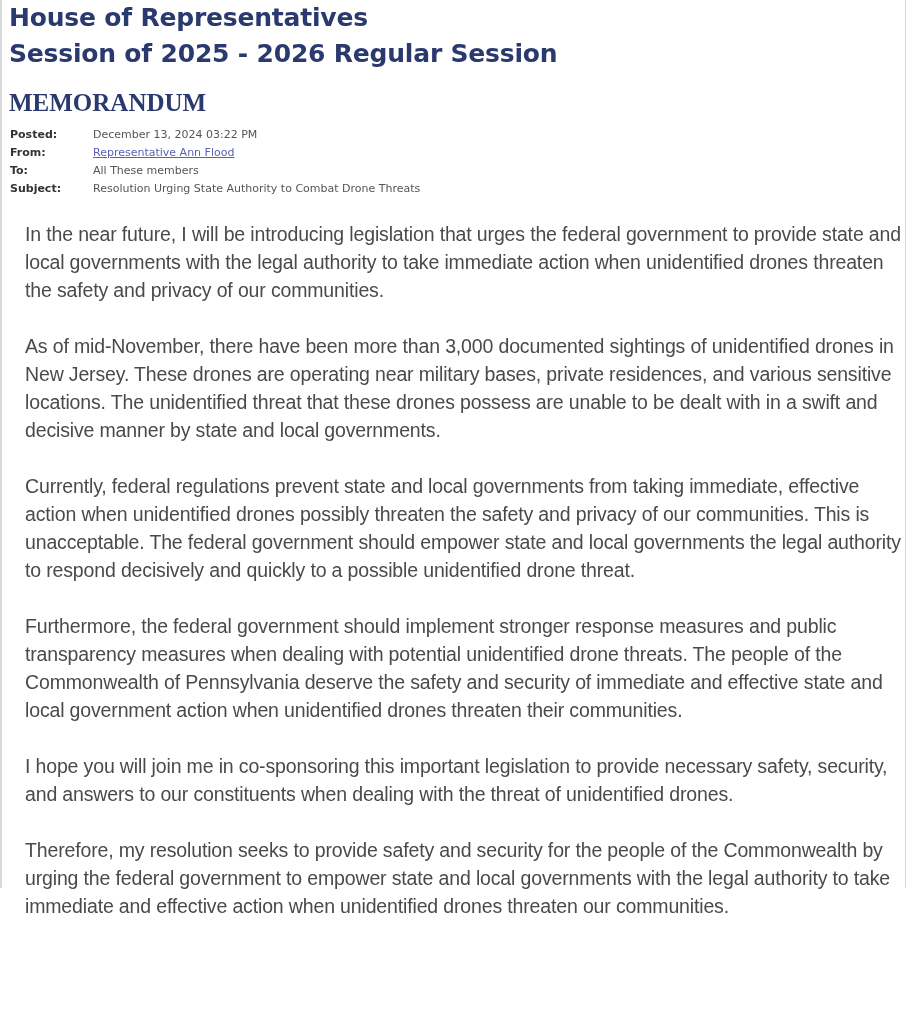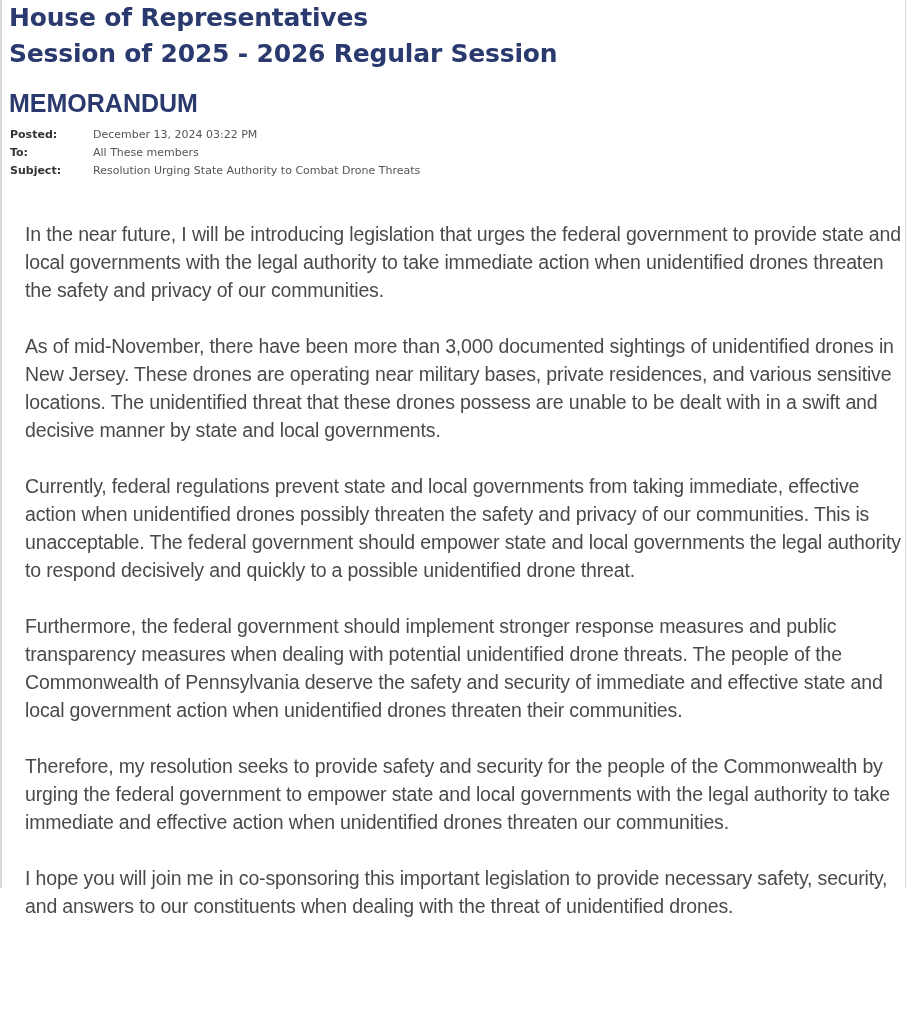--- a/index.html
+++ b/index.html
@@ -36,21 +36,21 @@
       line-height: 36px;
       margin: 0;
       letter-spacing: -0.2px;
     }
     .title-1 { position: absolute; top: 0; left: 0; white-space: nowrap; }
     .title-2 { position: absolute; top: 36px; left: 0; white-space: nowrap; }
     .memo {
       position: absolute;
       top: 86px;
       left: 0;
-      font-family: Liberation Sans, sans-serif;
+      font-family: Liberation Serif, serif;
       font-weight: bold;
       color: #2b3a6e;
       font-size: 25px;
       line-height: 34px;
       white-space: nowrap;
     }
     .meta {
       position: absolute;
       top: 126px;
       left: 1px;
@@ -100,31 +100,35 @@
     <div class="title title-1">House of Representatives</div>
     <div class="title title-2">Session of 2025 - 2026 Regular Session</div>
     <div class="memo">MEMORANDUM</div>
 
     <div class="meta">
       <div class="meta-row">
         <span class="meta-label">Posted:</span>
         <span class="meta-value">December 13, 2024 03:22 PM</span>
       </div>
       <div class="meta-row">
+        <span class="meta-label">From:</span>
+        <a class="meta-value meta-link">Representative Ann Flood</a>
+      </div>
+      <div class="meta-row">
         <span class="meta-label">To:</span>
         <span class="meta-value">All These members</span>
       </div>
       <div class="meta-row">
         <span class="meta-label">Subject:</span>
         <span class="meta-value">Resolution Urging State Authority to Combat Drone Threats</span>
       </div>
     </div>
 
     <div class="body">
       <p class="para">In the near future, I will be introducing legislation that urges the federal government to provide state and local governments with the legal authority to take immediate action when unidentified drones threaten the safety and privacy of our communities.</p>
       <p class="para">As of mid-November, there have been more than 3,000 documented sightings of unidentified drones in New Jersey. These drones are operating near military bases, private residences, and various sensitive locations. The unidentified threat that these drones possess are unable to be dealt with in a swift and decisive manner by state and local governments.</p>
       <p class="para">Currently, federal regulations prevent state and local governments from taking immediate, effective action when unidentified drones possibly threaten the safety and privacy of our communities. This is unacceptable. The federal government should empower state and local governments the legal authority to respond decisively and quickly to a possible unidentified drone threat.</p>
       <p class="para">Furthermore, the federal government should implement stronger response measures and public transparency measures when dealing with potential unidentified drone threats. The people of the Commonwealth of Pennsylvania deserve the safety and security of immediate and effective state and local government action when unidentified drones threaten their communities.</p>
+      <p class="para">I hope you will join me in co-sponsoring this important legislation to provide necessary safety, security, and answers to our constituents when dealing with the threat of unidentified drones.</p>
       <p class="para">Therefore, my resolution seeks to provide safety and security for the people of the Commonwealth by urging the federal government to empower state and local governments with the legal authority to take immediate and effective action when unidentified drones threaten our communities.</p>
-      <p class="para">I hope you will join me in co-sponsoring this important legislation to provide necessary safety, security, and answers to our constituents when dealing with the threat of unidentified drones.</p>
     </div>
   </div>
 </div>
 
 </body></html>

